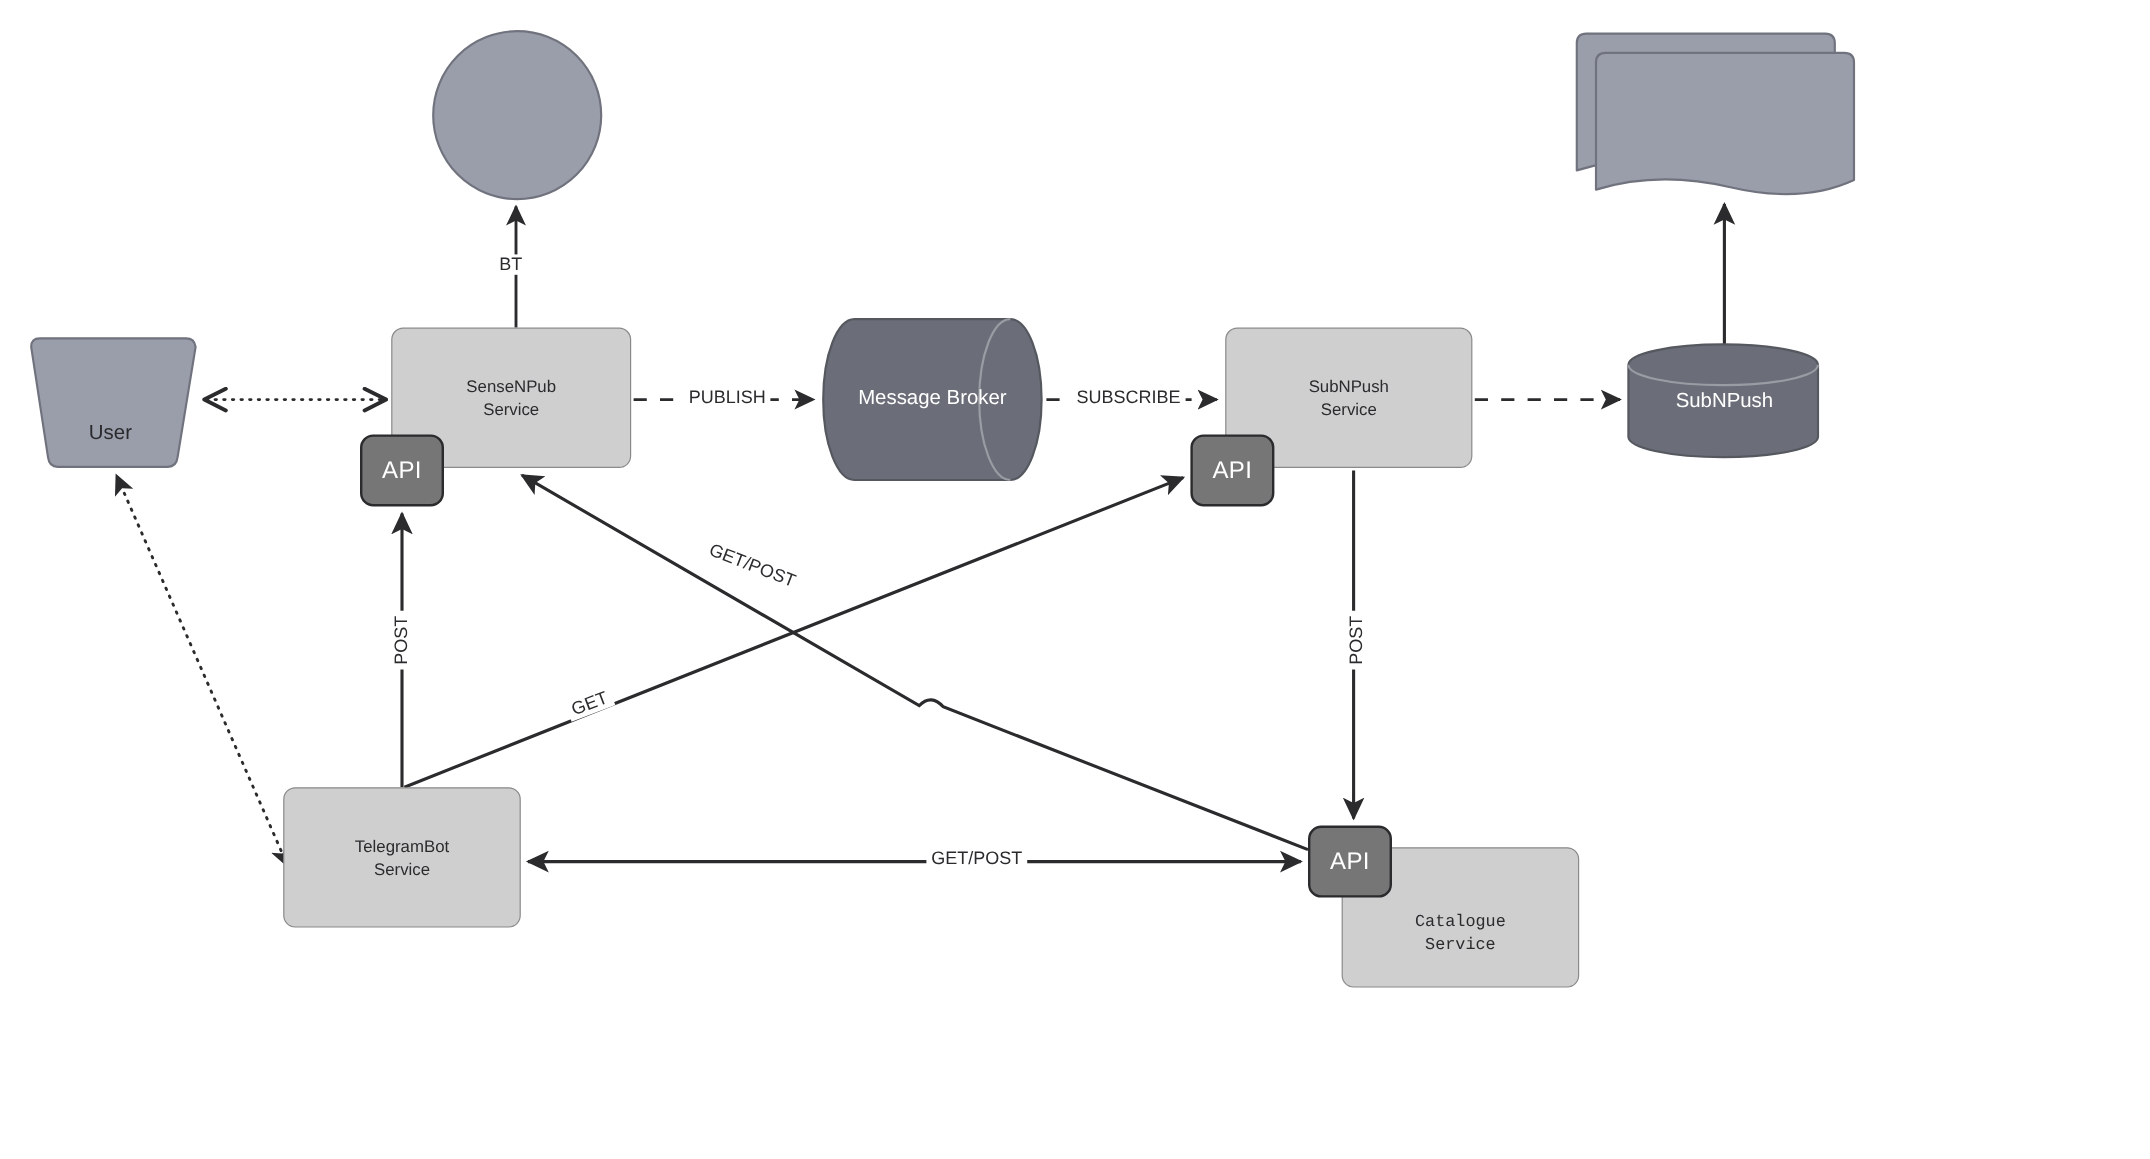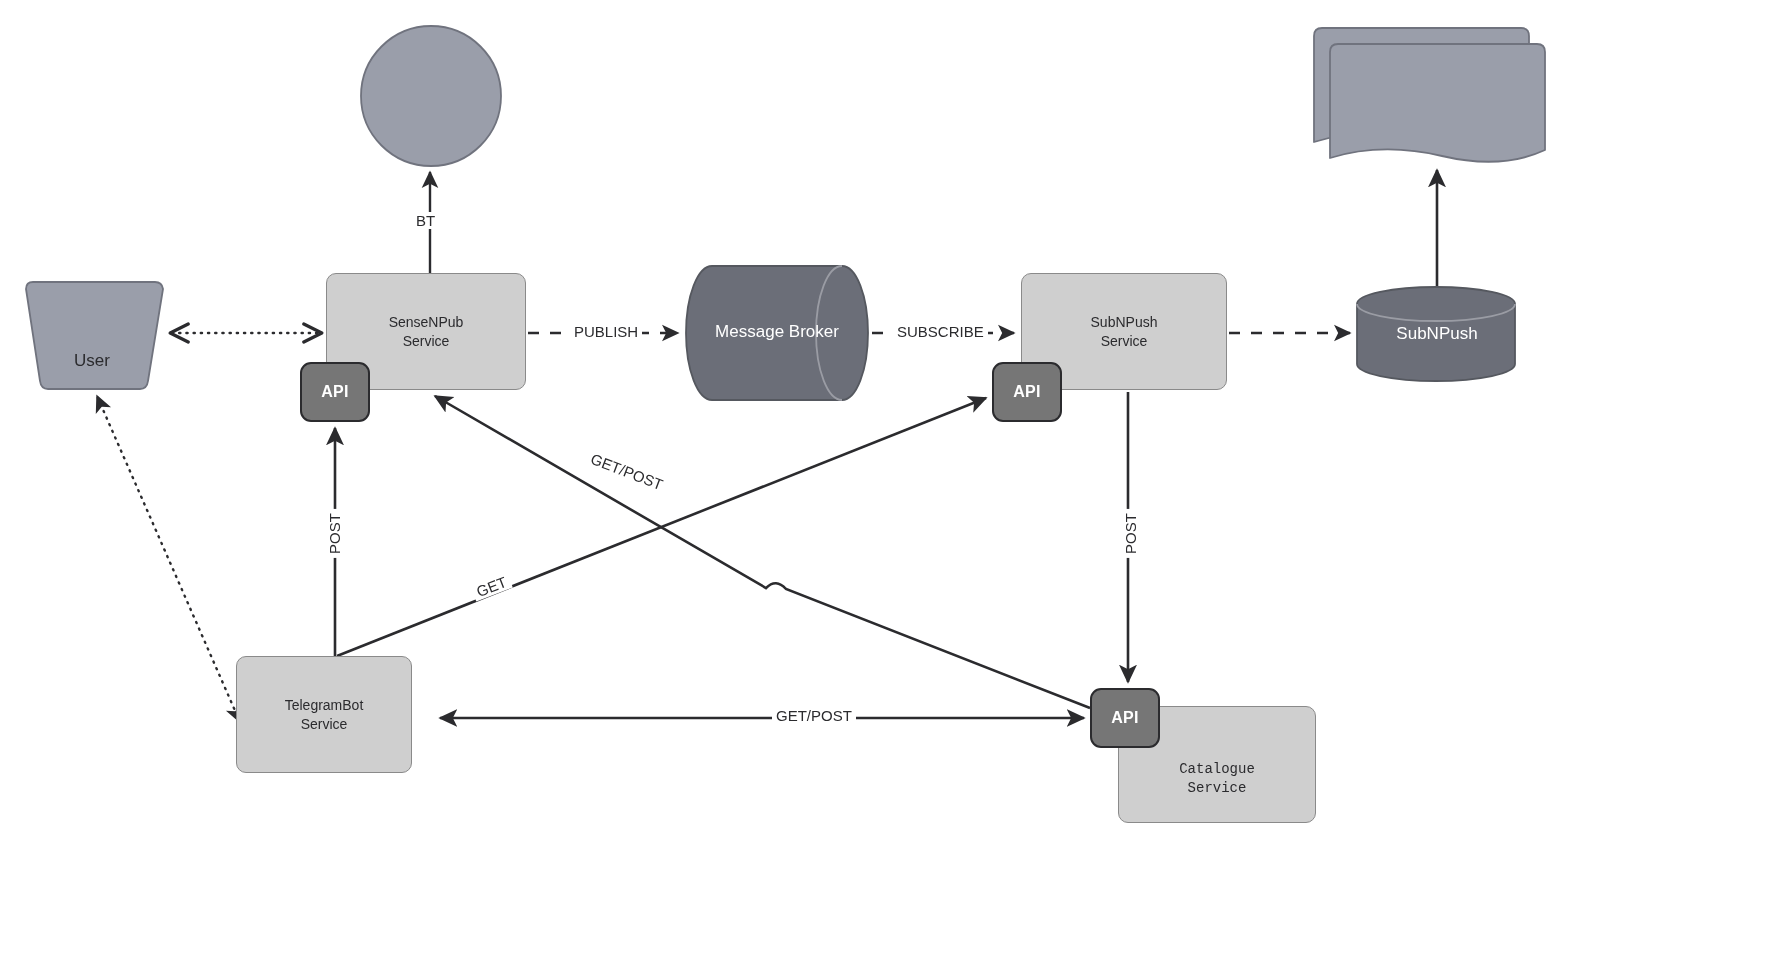--- a/index.html
+++ b/index.html
@@ -42,22 +42,22 @@
     background: #cfcfcf;
     border: 1.6px solid #8a8a8a;
     border-radius: 10px;
   }
   
   .api {
     background: #767676;
     border: 2.2px solid #2b2b2e;
     border-radius: 11px;
     color: #ffffff;
-    font-weight: bold;
-    font-size: 16px;
+    font-weight: normal;
+    font-size: 20px;
     letter-spacing: .3px;
   }
   .shape-svg {
     position: absolute;
     overflow: visible;
   }
   .shape-label {
     position: absolute;
     display: flex;
     align-items: center;
@@ -164,21 +164,21 @@
     <path d="M 5 19 L 5 79 A 79 17 0 0 0 163 79 L 163 19 A 79 17 0 0 0 5 19 Z" fill="#6b6e78" stroke="#55585f" stroke-width="1.8"></path>
     <path d="M 5 19 A 79 17 0 0 0 163 19" fill="none" stroke="#9a9ca4" stroke-width="1.8"></path>
   </svg>
   <div class="shape-label label-light" style="left:1356px; top:300px; width:162px; height:68px;">SubNPush</div>
 
   <svg class="shape-svg" style="left:1306px; top:22px; width:250px; height:150px;" viewBox="0 0 250 150" xmlns="http://www.w3.org/2000/svg">
     <path d="M 8 14 Q 8 6 16 6 L 215 6 Q 223 6 223 14 L 223 112 Q 180 132 120 118 Q 60 104 8 120 Z" fill="#9a9eaa" stroke="#70737e" stroke-width="1.8" stroke-linejoin="round"></path>
     <path d="M 24 30 Q 24 22 32 22 L 231 22 Q 239 22 239 30 L 239 128 Q 196 148 136 134 Q 76 120 24 136 Z" fill="#9a9eaa" stroke="#70737e" stroke-width="1.8" stroke-linejoin="round"></path>
   </svg>
 
-  <div class="node svc" style="left:236px; top:656px; width:176px; height:117px;justify-content:center;">
+  <div class="node svc" style="left:236px; top:656px; width:198px; height:117px;justify-content:center;">
     <span>TelegramBot
 Service</span>
   </div>
 
   <div class="node svc" style="left:1118px; top:706px; width:198px; height:117px;font-family:Liberation Mono, monospace;">
     <span style="padding-top:28px;">Catalogue
 Service</span>
   </div>
 
   <div class="node api" style="left:1090px; top:688px; width:70px; height:60px; z-index:5;">

